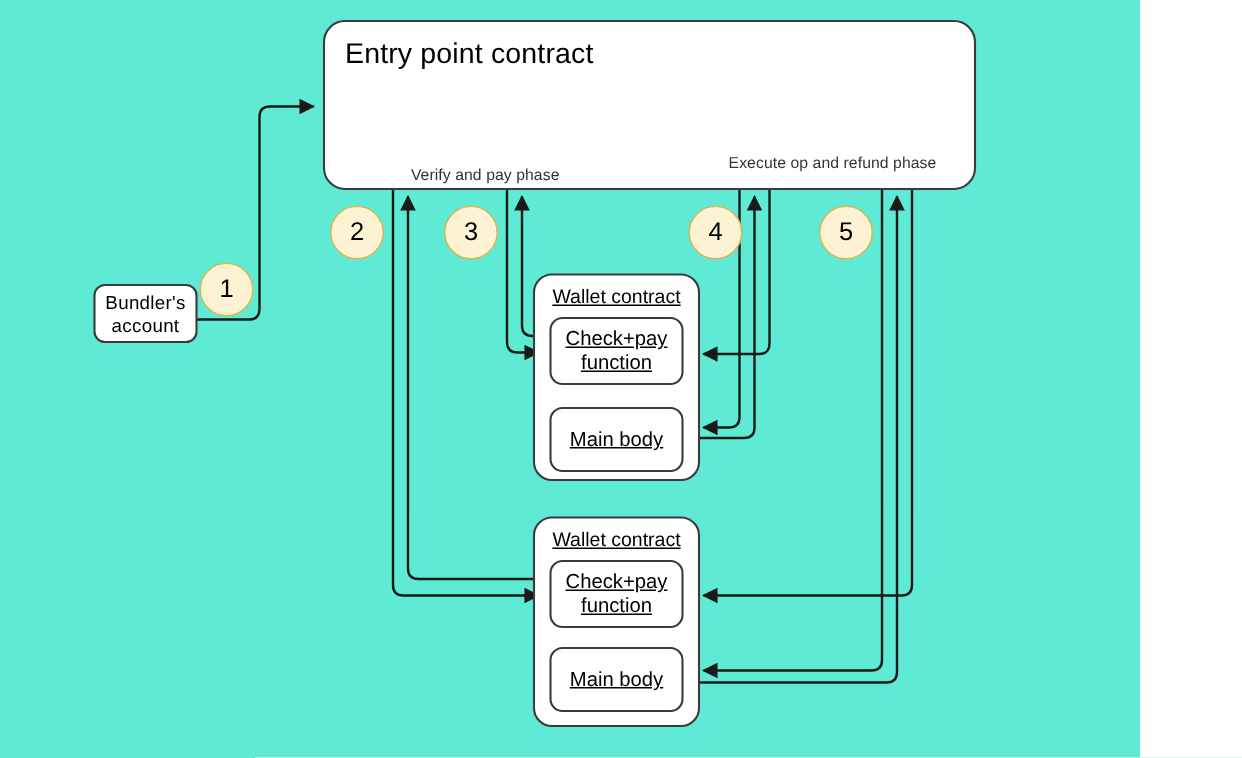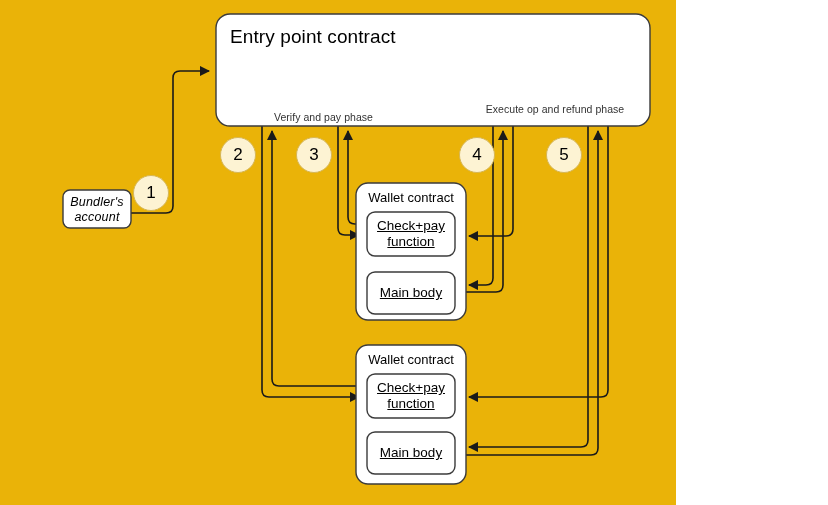--- a/index.html
+++ b/index.html
@@ -7,23 +7,23 @@
     margin: 0;
     padding: 0;
     background: #ffffff;
   }
   body {
     font-family: "Liberation Sans", sans-serif;
     color: #000000;
   }
   #canvas {
     position: relative;
-    width: 676px;
+    width: 760px;
     height: 505px;
-    background: #eab308;
+    background: #5eead4;
     overflow: hidden;
   }
   svg.layer {
     position: absolute;
     left: 0;
     top: 0;
     width: 828px;
     height: 505px;
   }
   .node-label {
@@ -37,20 +37,21 @@
   .lbl-entry {
     font-size: 19px;
     letter-spacing: 0.1px;
   }
   .lbl-phase {
     font-size: 10.5px;
     letter-spacing: 0.05px;
   }
   .lbl-wallet {
     font-size: 13px;
+    text-decoration: underline;
   }
   .lbl-inner {
     font-size: 13.5px;
     text-decoration: underline;
   }
   .lbl-bundler {
     font-size: 12.5px;
     letter-spacing: 0.2px;
   }
   .badge-num {
@@ -118,21 +119,21 @@
       <rect x="367" y="432" width="88" height="42" rx="8" ry="8"></rect>
     </g>
   </svg>
 
   <div class="node-label lbl-entry" style="left:230px; top:26px; width:300px; text-align:left;">Entry point contract</div>
 
   <div class="node-label lbl-phase" style="left:253px; top:111px; width:120px; text-align:right; color:#333;">Verify and pay phase</div>
 
   <div class="node-label lbl-phase" style="left:470px; top:103px; width:170px; text-align:center; color:#333;">Execute op and refund phase</div>
 
-  <div class="node-label lbl-bundler" style="left:63px; top:195px; width:68px;font-style:italic;">Bundler's
+  <div class="node-label lbl-bundler" style="left:63px; top:195px; width:68px;">Bundler's
 account</div>
 
   <div class="node-label lbl-wallet" style="left:356px; top:190px; width:110px;">Wallet contract</div>
 
   <div class="node-label lbl-inner" style="left:367px; top:218px; width:88px;">Check+pay
 function</div>
 
   <div class="node-label lbl-inner" style="left:367px; top:285px; width:88px;">Main body</div>
 
   <div class="node-label lbl-wallet" style="left:356px; top:352px; width:110px;">Wallet contract</div>

